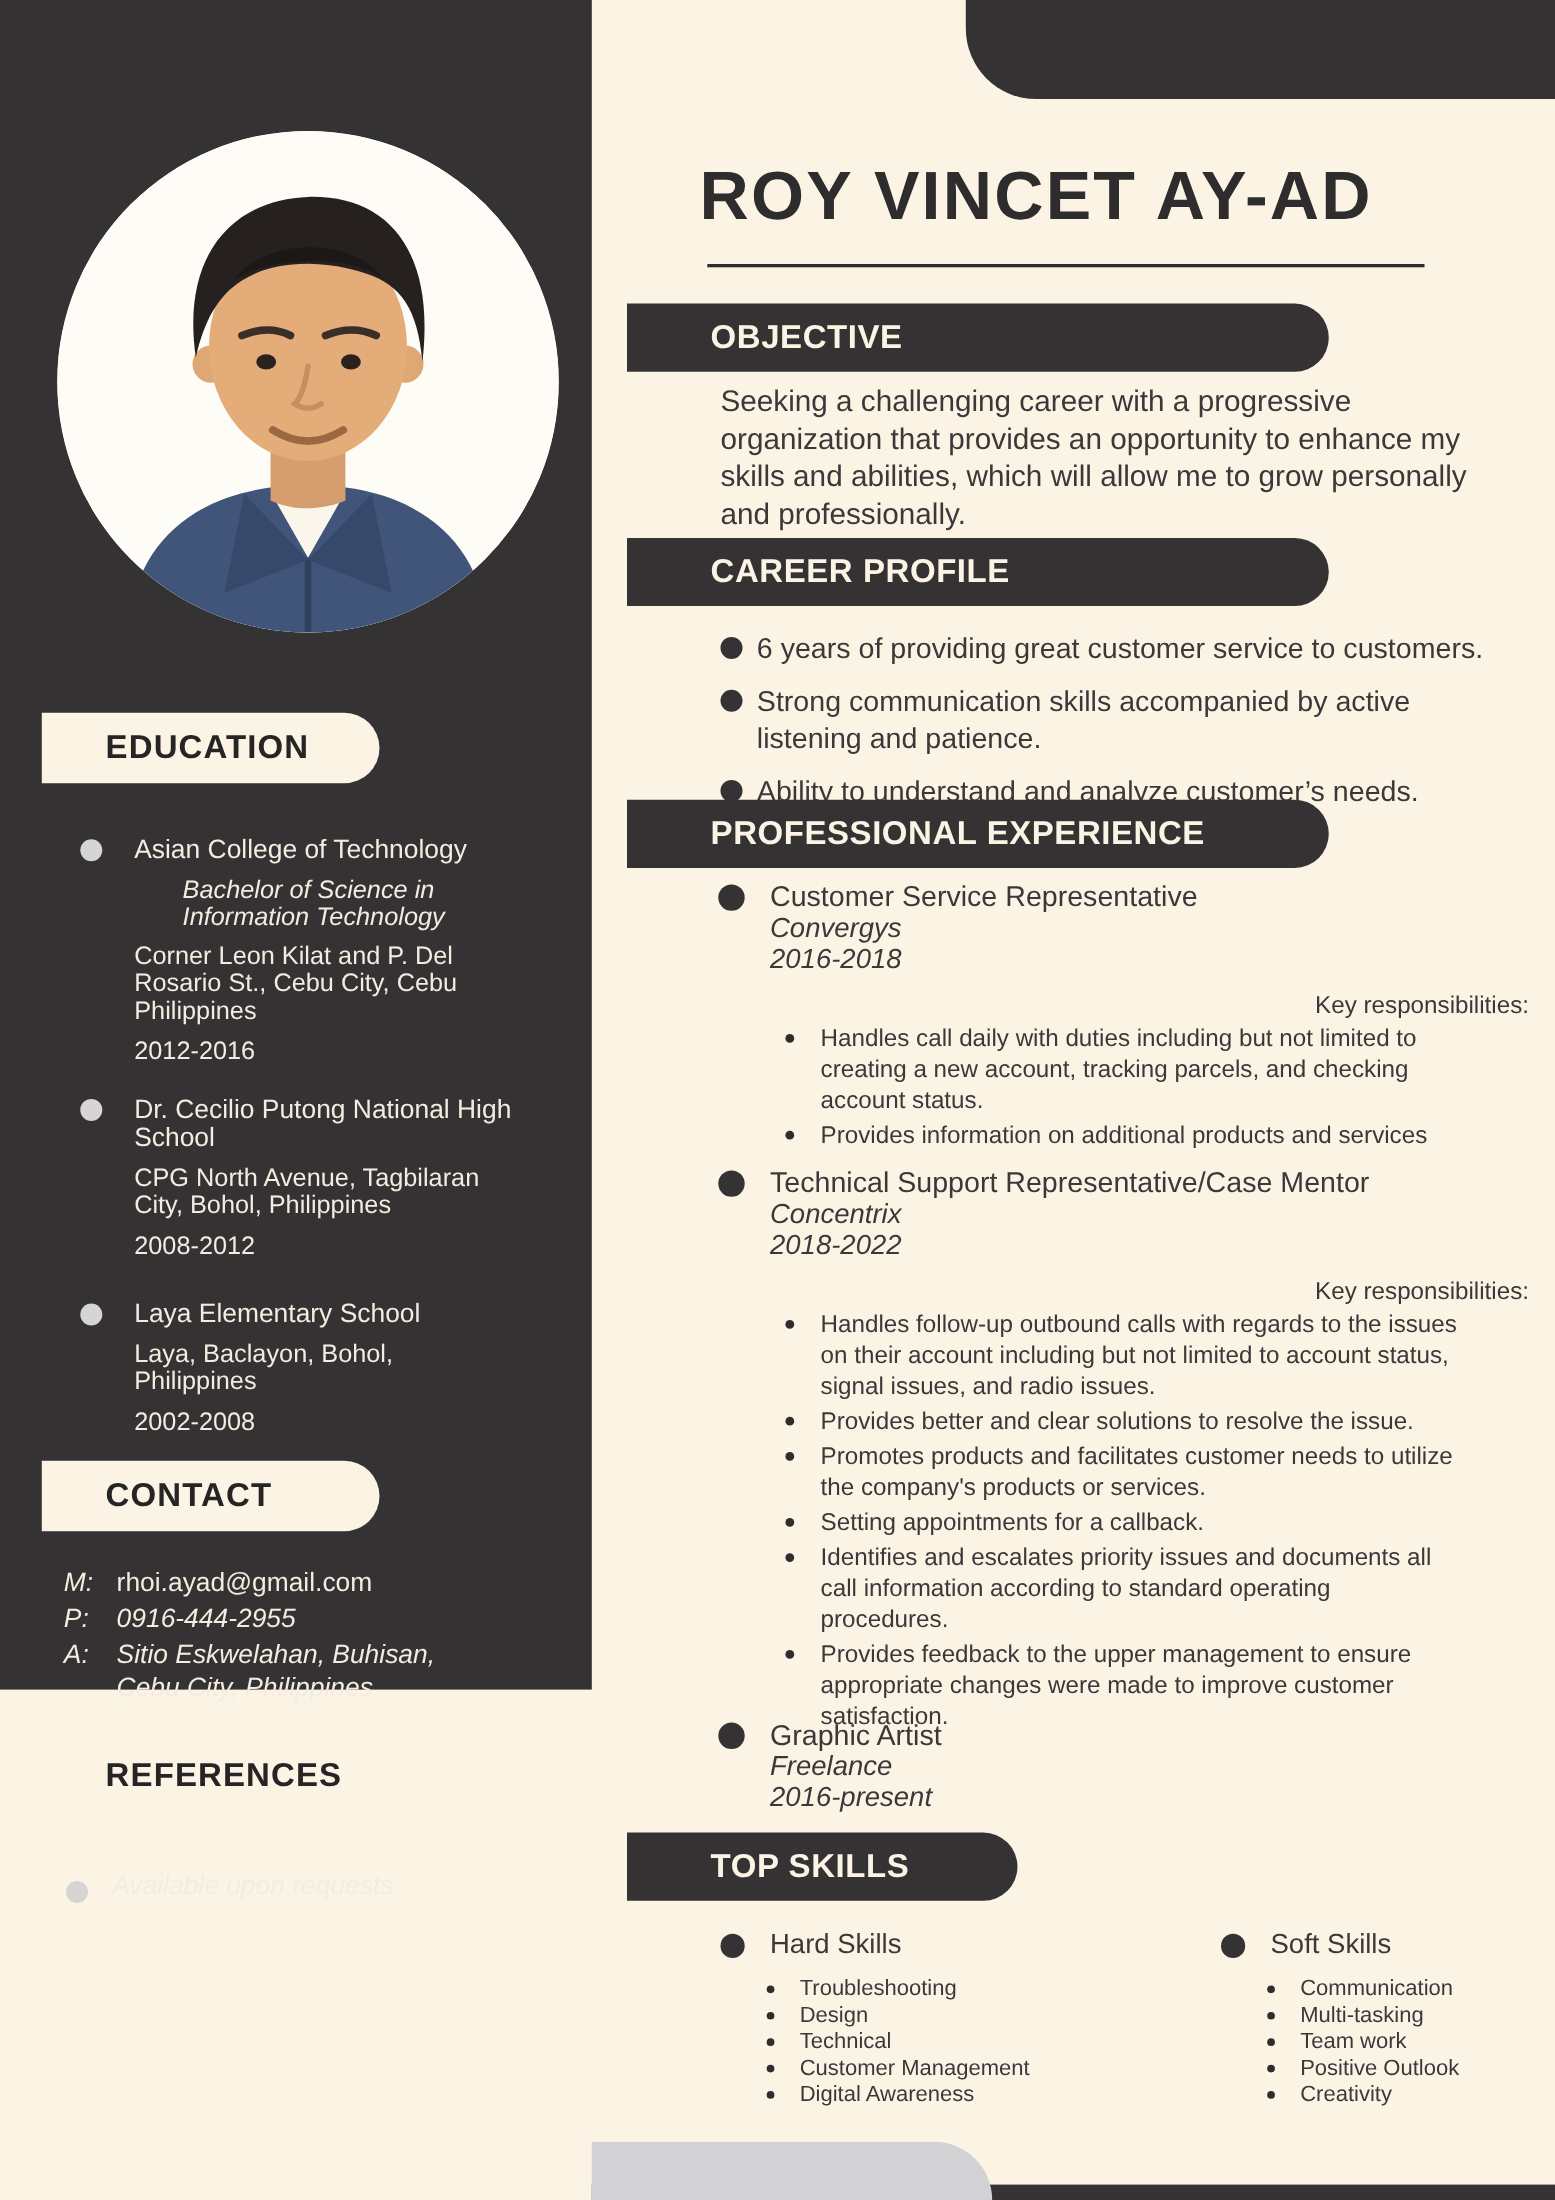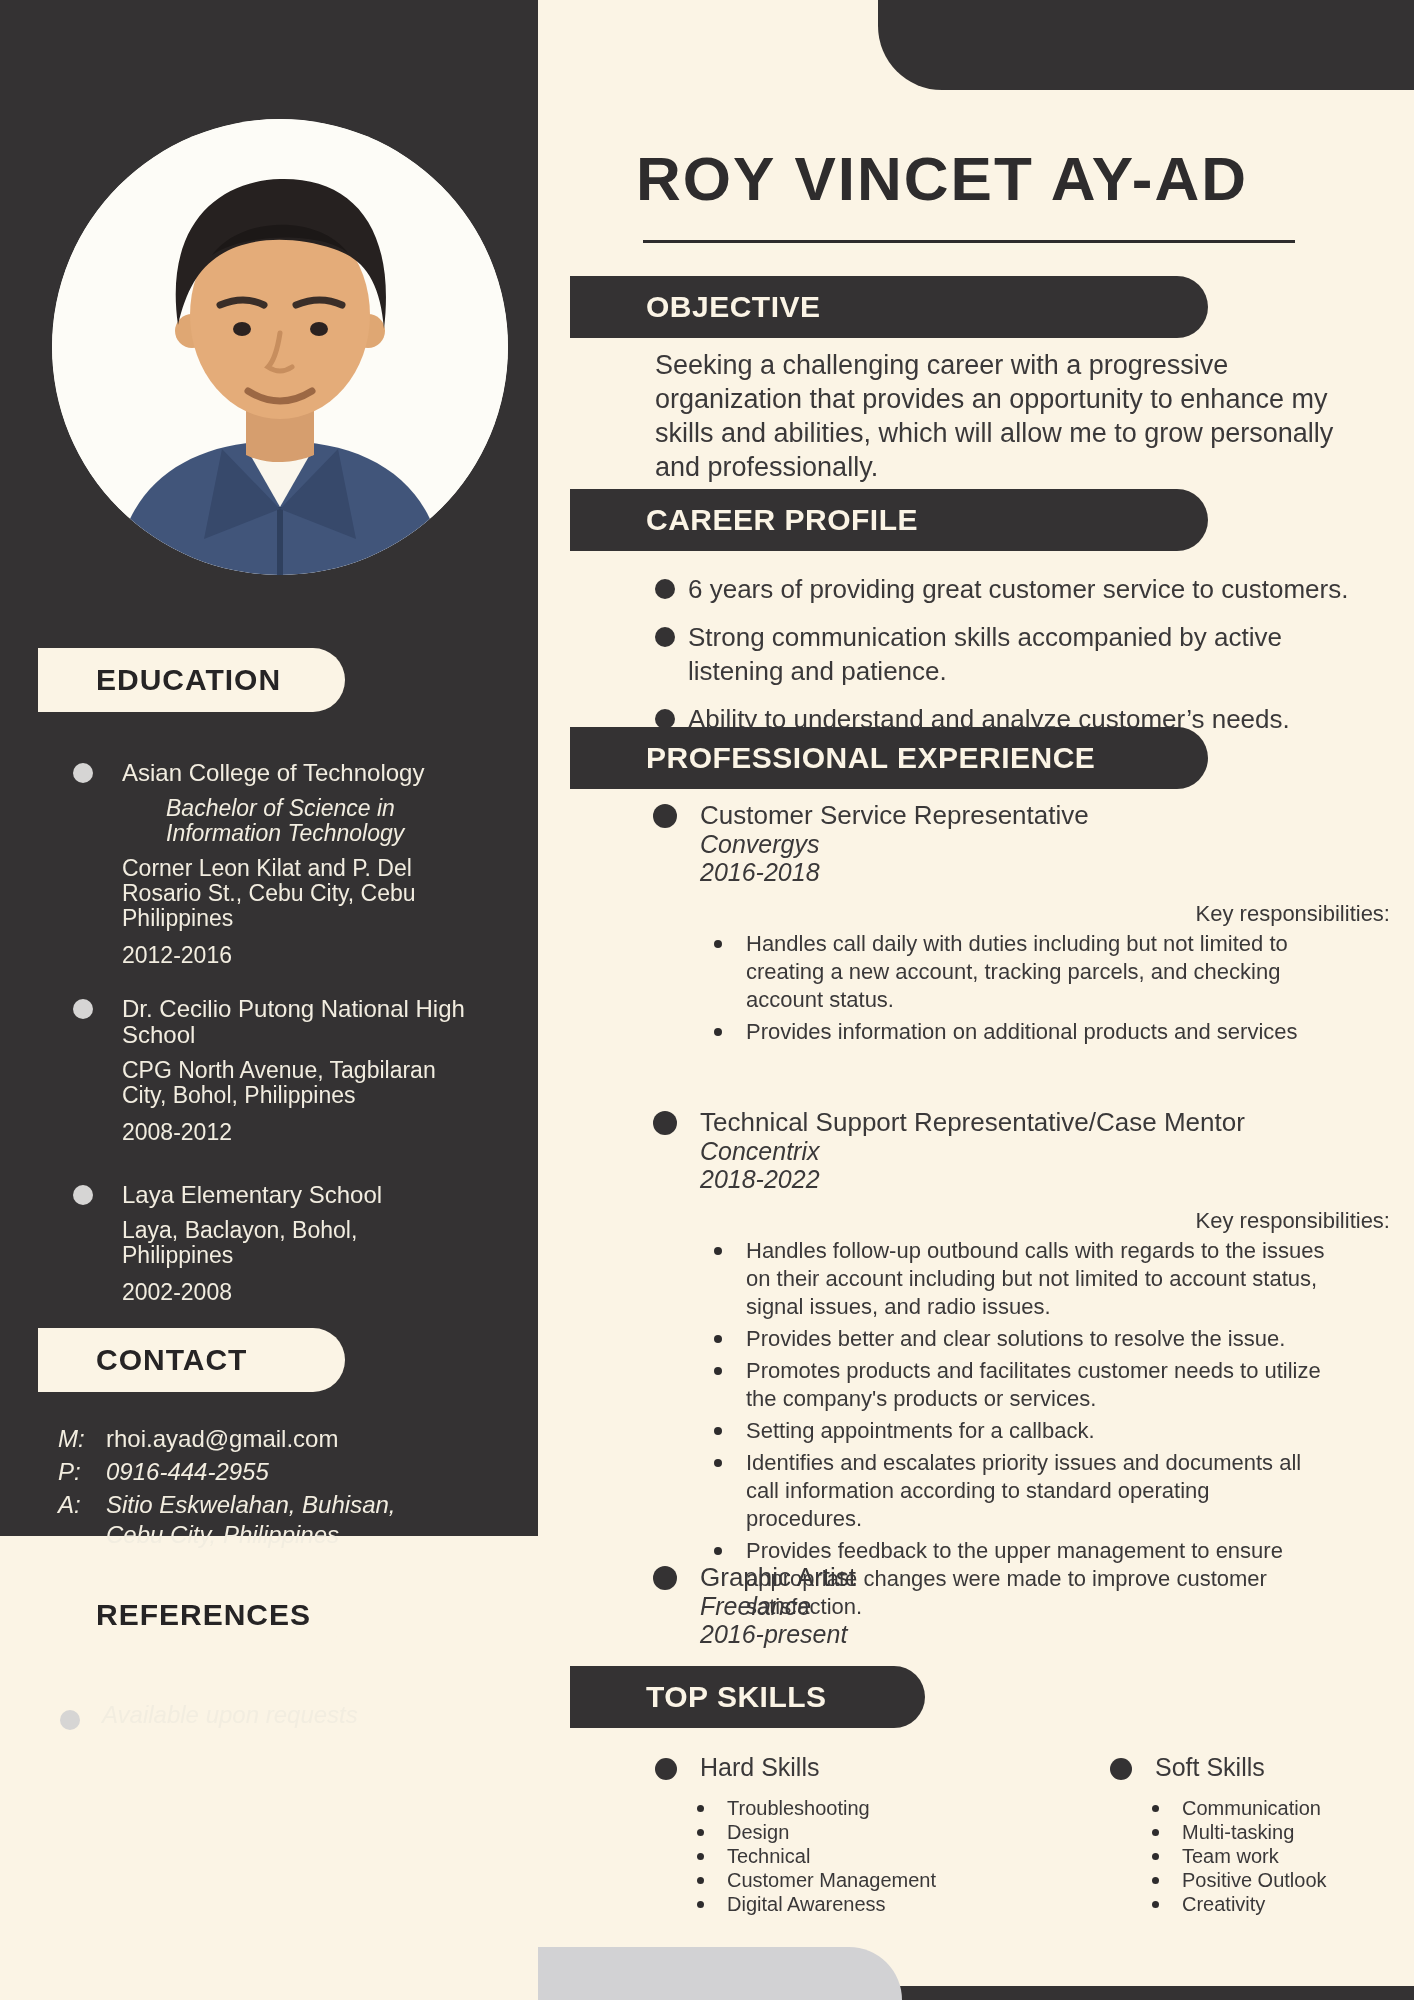--- a/index.html
+++ b/index.html
@@ -66,21 +66,21 @@
 
   .objective-text{position:absolute;left:117px;top:348px;width:730px;font-size:27px;line-height:34px;white-space:pre-line;}
 
   .career-list{position:absolute;left:117px;top:572px;width:740px;}
   .career-row{display:flex;align-items:flex-start;margin-bottom:14px;}
   .dark-dot{flex:0 0 auto;width:20px;height:20px;border-radius:50%;background:var(--dark);margin-top:7px;}
   .career-text{margin-left:13px;font-size:26px;line-height:34px;white-space:pre-line;}
 
   .job{position:absolute;left:115px;display:flex;align-items:flex-start;width:740px;}
   .job.j1{top:800px;}
-  .job.j2{top:1060px;margin-top:47px;}
+  .job.j2{top:1060px;}
   .job.j3{top:1562px;}
   .job-dot{flex:0 0 auto;width:24px;height:24px;border-radius:50%;background:var(--dark);margin-top:4px;}
   .job-body{margin-left:23px;width:690px;}
   .job-role{font-size:26px;line-height:30px;font-weight:500;}
   .job-company{font-size:25px;line-height:28px;font-style:italic;}
   .job-period{font-size:25px;line-height:28px;font-style:italic;}
   .resp-label{font-size:22px;line-height:28px;margin-top:14px;text-align:right;}
   .resp-list{list-style:none;margin-top:2px;}
   .resp-list li{display:flex;align-items:flex-start;margin-bottom:4px;}
   .mini-dot{flex:0 0 auto;width:8px;height:8px;border-radius:50%;background:#2E2C2D;margin:10px 0 0 14px;}

